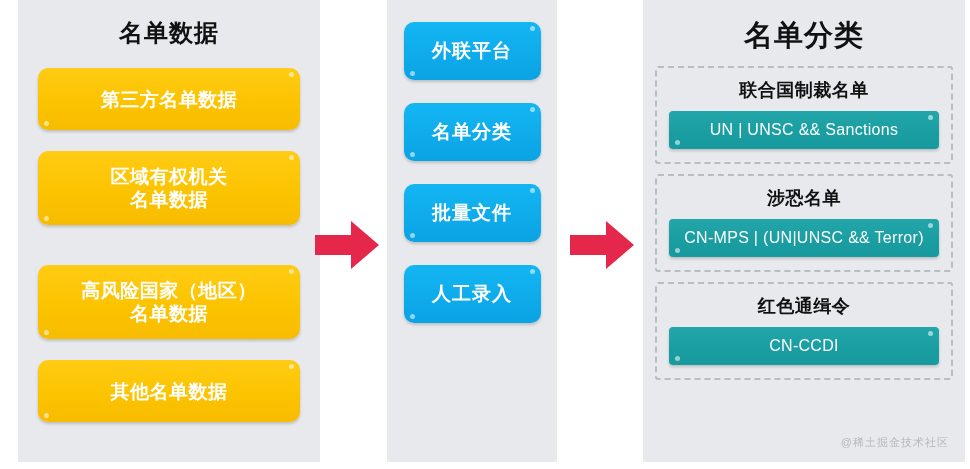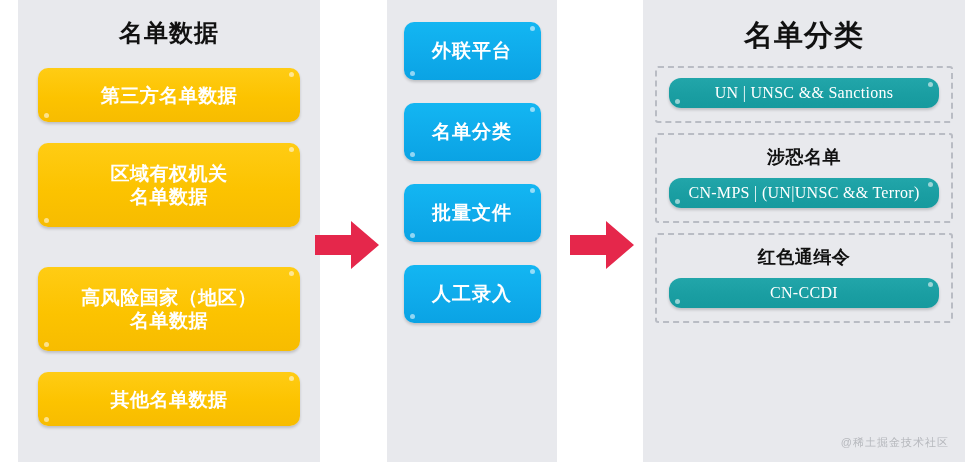--- a/index.html
+++ b/index.html
@@ -72,22 +72,22 @@
   .pill::after  { bottom: 4px; left: 6px; }
 
   
   .pill-yellow {
     width: 262px;
     margin: 0 auto 21px auto;
     background: linear-gradient(180deg, #ffcc14 0%, #fcc300 55%, #f7bc00 100%);
     font-size: 19px;
     letter-spacing: 0.5px;
   }
-  .h1line { height: 54px; }
-  .h2line { height: 84px; }
+  .h1line { height: 62px; }
+  .h2line { height: 74px; }
   #data-list { margin-top: 22px; }
 
   
   .pill-blue {
     width: 137px;
     height: 58px;
     margin: 0 auto 23px auto;
     background: linear-gradient(180deg, #13b6f2 0%, #0fabeb 55%, #0aa3e4 100%);
     font-size: 19px;
     letter-spacing: 1px;
@@ -106,27 +106,26 @@
   .group-title {
     text-align: center;
     font-weight: bold;
     font-size: 18px;
     color: #111111;
     margin-bottom: 9px;
     letter-spacing: 0.5px;
   }
   .pill-teal {
     width: 100%;
-    height: 30px;
+    height: 38px;
     background: linear-gradient(180deg, #22a6aa 0%, #1a9ea2 55%, #169a9e 100%);
     font-size: 16px;
     font-weight: normal;
     letter-spacing: 0.3px;
-    border-radius: 12px;
-    font-family: Liberation Serif, serif;
+    border-radius: 4px;
   }
 
   
   .arrow {
     position: absolute;
     width: 64px;
     height: 52px;
   }
   #arrow-1 { left: 315px; top: 219px; }
   #arrow-2 { left: 570px; top: 219px; }
@@ -184,20 +183,21 @@
       <polygon points="0,16 36,16 36,2 64,26 36,50 36,36 0,36" fill="#e5274b"></polygon>
     </svg>
   </div>
 
   <div class="panel" id="panel-classify">
     <div class="panel-title">名单分类</div>
 
     <div id="classify-list">
 
       <div class="group">
+        <div class="group-title">联合国制裁名单</div>
         <div class="pill pill-teal">UN | UNSC &amp;&amp; Sanctions</div>
       </div>
 
       <div class="group">
         <div class="group-title">涉恐名单</div>
         <div class="pill pill-teal">CN-MPS | (UN|UNSC &amp;&amp; Terror)</div>
       </div>
 
       <div class="group">
         <div class="group-title">红色通缉令</div>

